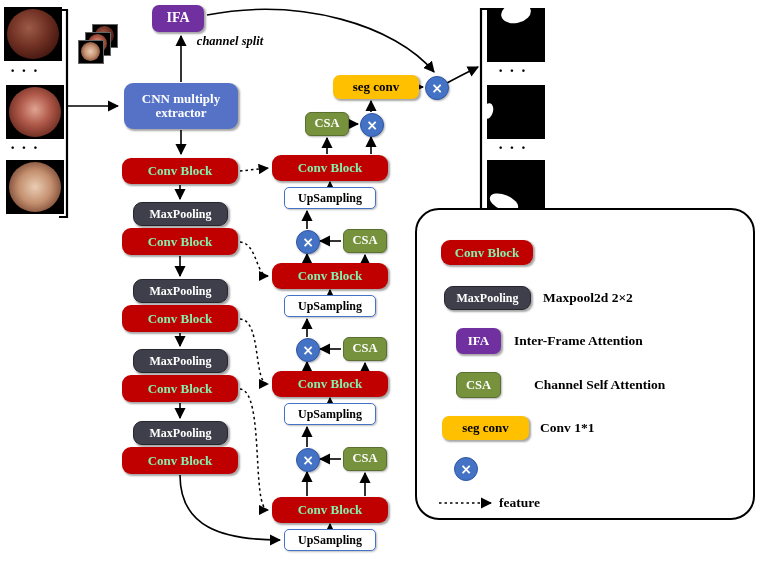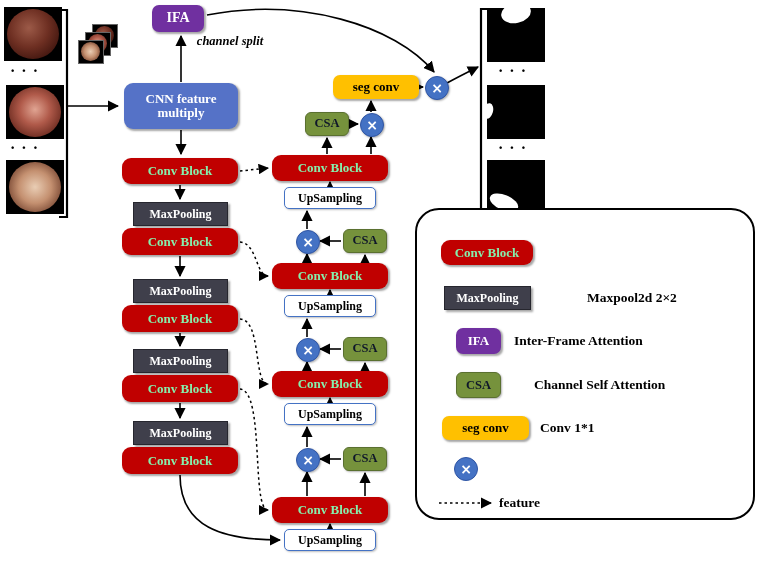--- a/index.html
+++ b/index.html
@@ -2,23 +2,23 @@
 <html><head>
 <meta charset="utf-8">
 <style>
   html,body{margin:0;padding:0;background:#fff;}
   #stage{position:relative;width:763px;height:562px;background:#fff;overflow:hidden;
          font-family:"Liberation Serif",serif;}
   svg.wires{position:absolute;left:0;top:0;z-index:1;}
   .block{position:absolute;z-index:2;display:flex;align-items:center;justify-content:center;
          font-weight:bold;box-sizing:border-box;text-align:center;line-height:1.05;}
   .red{background:#C00000;color:#86efac;border-radius:9px;font-size:13px;box-shadow:1.5px 1.5px 2px rgba(0,0,0,.35);}
-  .dark{background:#3F3F4B;color:#fff;border-radius:0;font-size:12px;border:1px solid #26262e;box-shadow:1.5px 1.5px 2px rgba(0,0,0,.35);}
+  .dark{background:#3F3F4B;color:#fff;border-radius:9px;font-size:12px;border:1px solid #26262e;box-shadow:1.5px 1.5px 2px rgba(0,0,0,.35);}
   .purple{background:#7030A0;color:#fff;border-radius:7px;font-size:14px;box-shadow:1.5px 1.5px 2px rgba(0,0,0,.35);}
-  .green{background:#76923C;color:#0f172a;border-radius:6px;font-size:12.5px;border:1px solid #5a7030;box-shadow:1px 1px 2px rgba(0,0,0,.3);}
+  .green{background:#76923C;color:#ffffff;border-radius:6px;font-size:12.5px;border:1px solid #5a7030;box-shadow:1px 1px 2px rgba(0,0,0,.3);}
   .yellow{background:#FFC000;color:#000;border-radius:7px;font-size:13px;box-shadow:1.5px 1.5px 2px rgba(0,0,0,.35);}
   .bluebox{background:#5572C7;color:#fff;border-radius:9px;font-size:13px;box-shadow:1.5px 1.5px 2px rgba(0,0,0,.35);}
   .ups{background:#fff;border:1.5px solid #4472C4;border-radius:5px;color:#000;font-size:12px;box-shadow:1px 1px 2px rgba(0,0,0,.25);}
   .mult{position:absolute;z-index:2;width:22px;height:22px;border-radius:50%;background:#4472C4;color:#fff;
         display:flex;align-items:center;justify-content:center;font-size:14px;font-weight:bold;
         border:1px solid #2f55a4;font-family:"DejaVu Sans",sans-serif;box-shadow:1px 1px 2px rgba(0,0,0,.3);}
   .ital{position:absolute;z-index:2;font-style:italic;font-weight:bold;font-size:12.5px;color:#000;text-align:center;}
   .dots{position:absolute;z-index:2;font-weight:bold;font-size:16px;letter-spacing:1px;color:#000;}
   .photo,.mask{position:absolute;z-index:2;width:58px;height:54px;background:#000;overflow:hidden;}
   .photo .circ{position:absolute;left:3px;top:2px;width:52px;height:50px;border-radius:50%;}
@@ -117,21 +117,21 @@
   <div class="thumb" style="left:85px;top:32px;">
       <div class="circ c2"></div>
     </div>
   <div class="thumb" style="left:78px;top:40px;">
       <div class="circ c3"></div>
     </div>
 
   <div class="block purple" style="left:152px;top:5px;width:52px;height:27px;">IFA</div>
   <div class="ital" style="left:188px;top:34px;width:84px;">channel split</div>
 
-  <div class="block bluebox" style="left:124px;top:83px;width:114px;height:46px;padding:2px 10px;">CNN feature multiply</div>
+  <div class="block bluebox" style="left:124px;top:83px;width:114px;height:46px;padding:2px 10px;">CNN multiply extractor</div>
 
   <div class="block red" style="left:122px;top:158px;width:116px;height:26px;">Conv Block</div>
   <div class="block dark" style="left:133px;top:202px;width:95px;height:24px;">MaxPooling</div>
   <div class="block red" style="left:122px;top:228px;width:116px;height:27px;">Conv Block</div>
   <div class="block dark" style="left:133px;top:279px;width:95px;height:24px;">MaxPooling</div>
   <div class="block red" style="left:122px;top:305px;width:116px;height:27px;">Conv Block</div>
   <div class="block dark" style="left:133px;top:349px;width:95px;height:24px;">MaxPooling</div>
   <div class="block red" style="left:122px;top:375px;width:116px;height:27px;">Conv Block</div>
   <div class="block dark" style="left:133px;top:421px;width:95px;height:24px;">MaxPooling</div>
   <div class="block red" style="left:122px;top:447px;width:116px;height:27px;">Conv Block</div>
@@ -168,21 +168,21 @@
   </div>
   <div class="dots" style="left:498px;top:139px;">· · ·</div>
   <div class="mask" style="left:487px;top:160px;">
     <div class="blob" style="width:30px;height:15px;left:2px;top:35px;transform:rotate(22deg);"></div>
   </div>
 
   <div class="legend">
     <div class="lchip red" style="left:24px;top:30px;width:92px;height:25px;border-radius:9px;font-size:13px;">Conv Block</div>
 
     <div class="lchip dark" style="left:27px;top:76px;width:87px;height:24px;font-size:12px;">MaxPooling</div>
-    <div class="ldesc" style="left:126px;top:76px;height:24px;margin-left:44px;">Maxpool2d 2×2</div>
+    <div class="ldesc" style="left:126px;top:76px;height:24px;">Maxpool2d 2×2</div>
 
     <div class="lchip purple" style="left:39px;top:118px;width:45px;height:26px;font-size:13px;">IFA</div>
     <div class="ldesc" style="left:97px;top:118px;height:26px;">Inter-Frame Attention</div>
 
     <div class="lchip green" style="left:39px;top:162px;width:45px;height:26px;font-size:12.5px;">CSA</div>
     <div class="ldesc" style="left:97px;top:162px;height:26px;margin-left:20px;">Channel Self Attention</div>
 
     <div class="lchip yellow" style="left:25px;top:206px;width:87px;height:24px;font-size:13px;">seg conv</div>
     <div class="ldesc" style="left:123px;top:206px;height:24px;">Conv 1*1</div>
 

